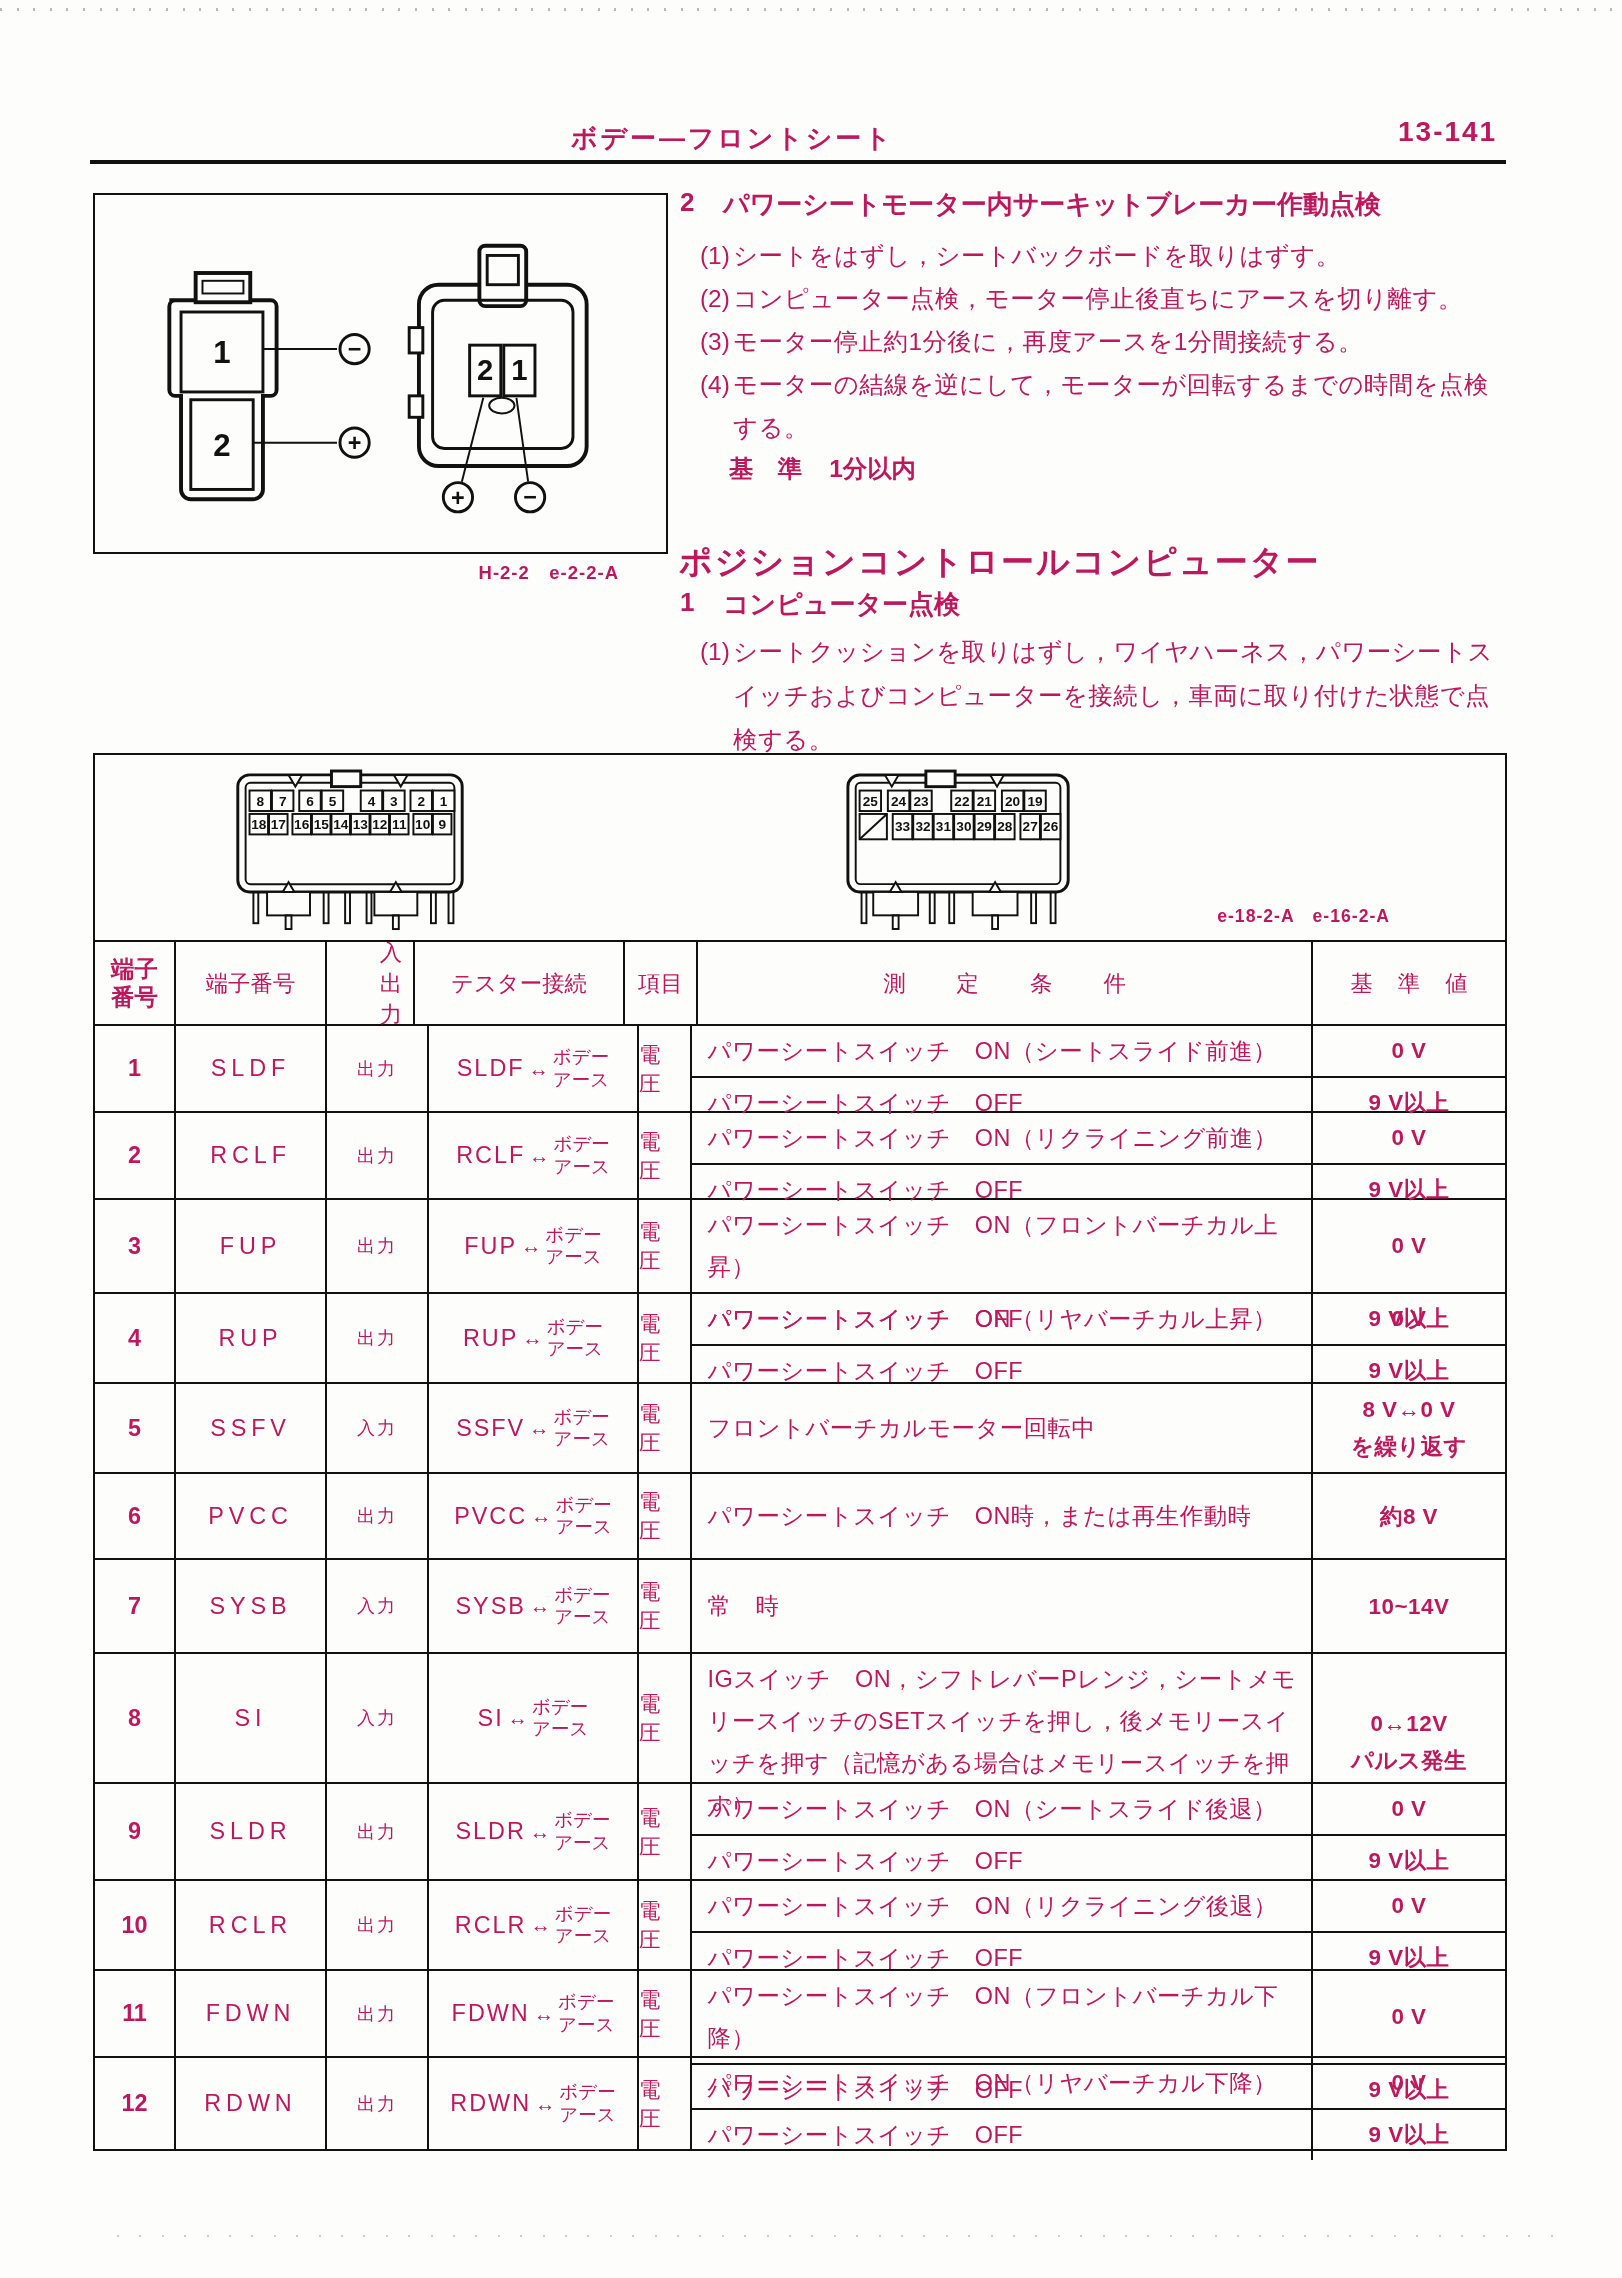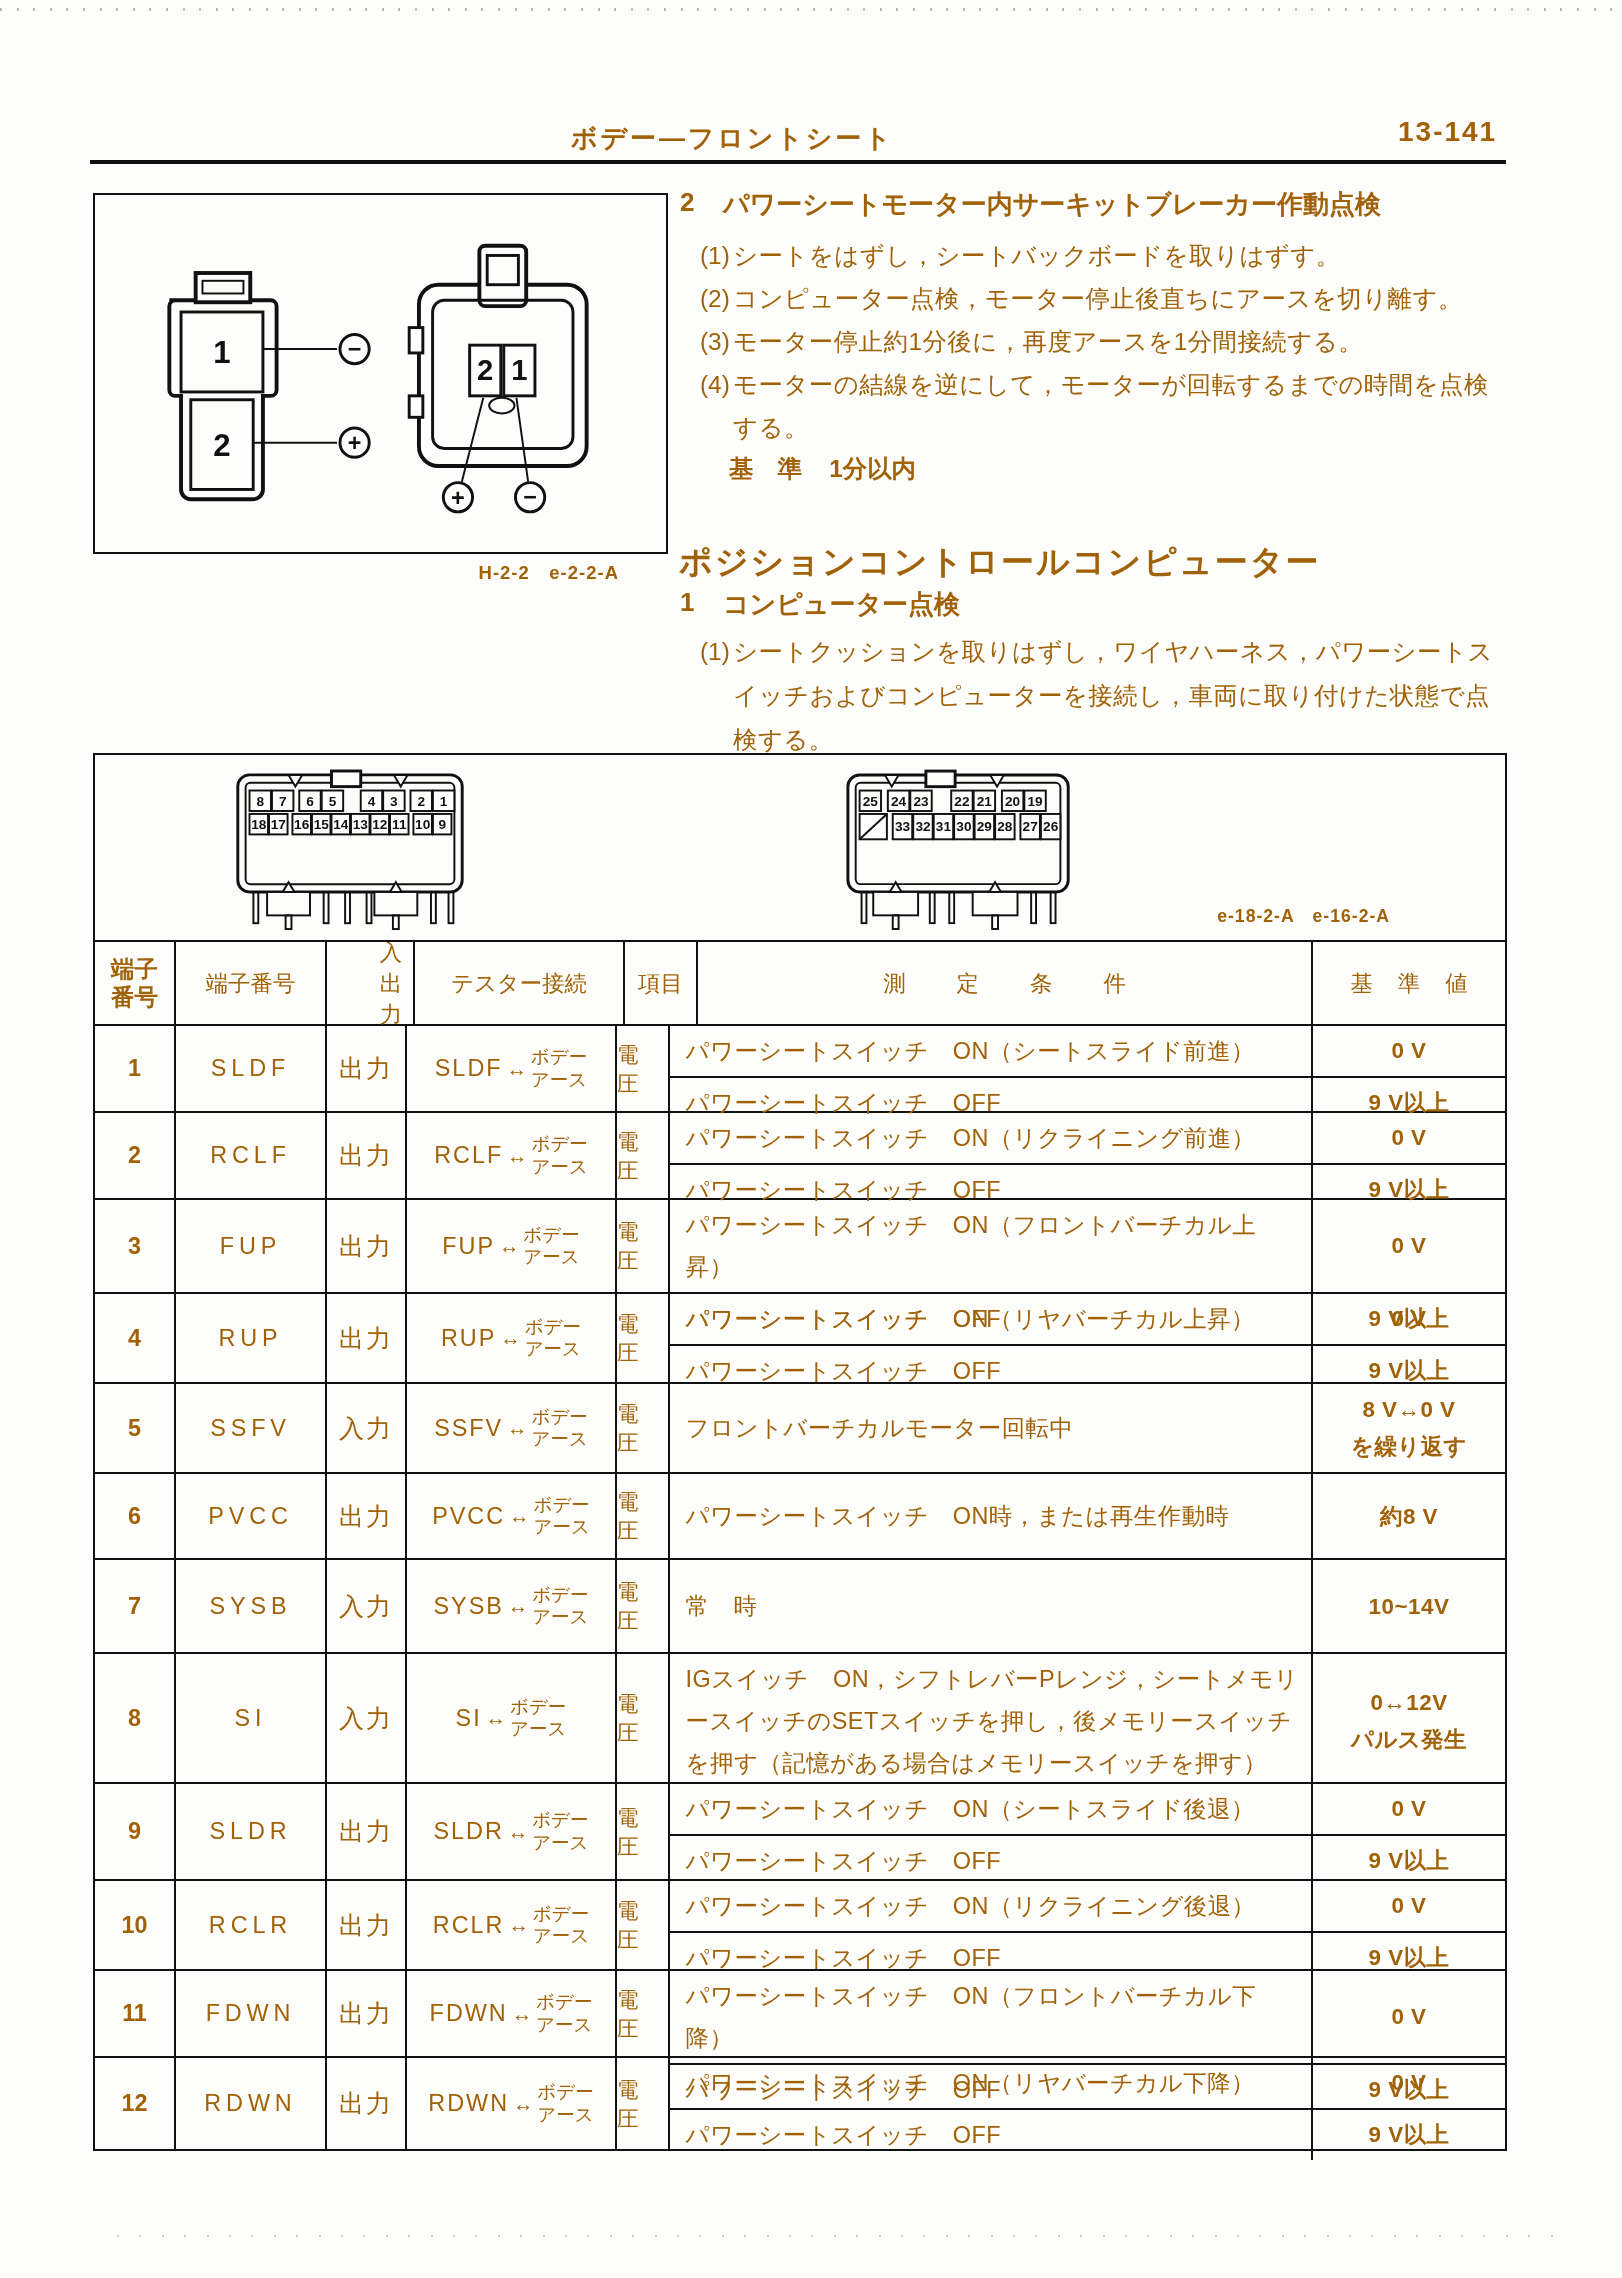--- a/index.html
+++ b/index.html
@@ -1,16 +1,16 @@
 <!DOCTYPE html>
 <html><head>
 <meta charset="utf-8">
 <style>
   html,body{margin:0;padding:0;background:#e8e8e8;}
-  .page{position:relative;width:1623px;height:2278px;background:#fdfdfb;color:#a16207;
+  .page{position:relative;width:1623px;height:2278px;background:#fdfdfb;color:#be185d;
         font-family:"Liberation Sans",sans-serif;overflow:hidden;}
   .noise-top{position:absolute;top:7.8px;left:0;right:0;height:2.9px;
         background:repeating-linear-gradient(90deg,#8a8a8a 0 2px,transparent 2px 16.6px);opacity:.6;}
   .noise-bottom{position:absolute;top:2235px;left:117px;right:59px;height:2px;
         background:repeating-linear-gradient(90deg,#9a9a9a 0 2px,transparent 2px 22.4px);opacity:.5;}
 
   
   .hdr-title{position:absolute;left:571px;top:121px;font-size:26px;font-weight:bold;letter-spacing:2.9px;}
   .hdr-num{position:absolute;left:1398px;top:116px;font-size:28px;font-weight:bold;letter-spacing:2px;}
   .hdr-rule{position:absolute;left:90px;top:160px;width:1416px;height:3.9px;background:#111;}
@@ -44,21 +44,21 @@
   .th:last-child{border-right:none;}
   .th.c1{line-height:28px;padding:0 14.6px;}
   .spreadwide{display:flex;justify-content:center;gap:51px;}
   .spreadmed{display:flex;justify-content:center;gap:25px;}
 
   .bt-row{display:flex;border-bottom:2px solid #111;}
   .bt-row:last-child{border-bottom:none;}
   .cell{display:flex;align-items:center;justify-content:center;border-right:2px solid #111;box-sizing:border-box;}
   .c1{width:81px;font-size:23.4px;font-weight:bold;}
   .c2{width:151px;font-size:23.4px;letter-spacing:4.9px;}
-  .c3{width:80px;font-size:25px;letter-spacing:2px;}
+  .c3{width:102px;font-size:18px;letter-spacing:2px;}
   .c4{width:210px;}
   .c5{width:53px;font-size:21.5px;letter-spacing:1px;}
   .conds{flex:1;display:flex;flex-direction:column;}
   .cond-row{display:flex;flex:1;border-bottom:2px solid #111;}
   .cond-row:last-child{border-bottom:none;}
   .cond-text{flex:1;display:flex;align-items:center;padding:3.9px 7.8px 3.9px 15.6px;font-size:23.4px;
              border-right:2px solid #111;line-height:42px;letter-spacing:0.5px;}
   .cond-val{width:192px;display:flex;flex-direction:column;align-items:center;justify-content:center;
             font-size:22.4px;line-height:37px;font-weight:bold;letter-spacing:0.5px;}
   .tester{display:flex;align-items:center;justify-content:center;gap:2.9px;}

